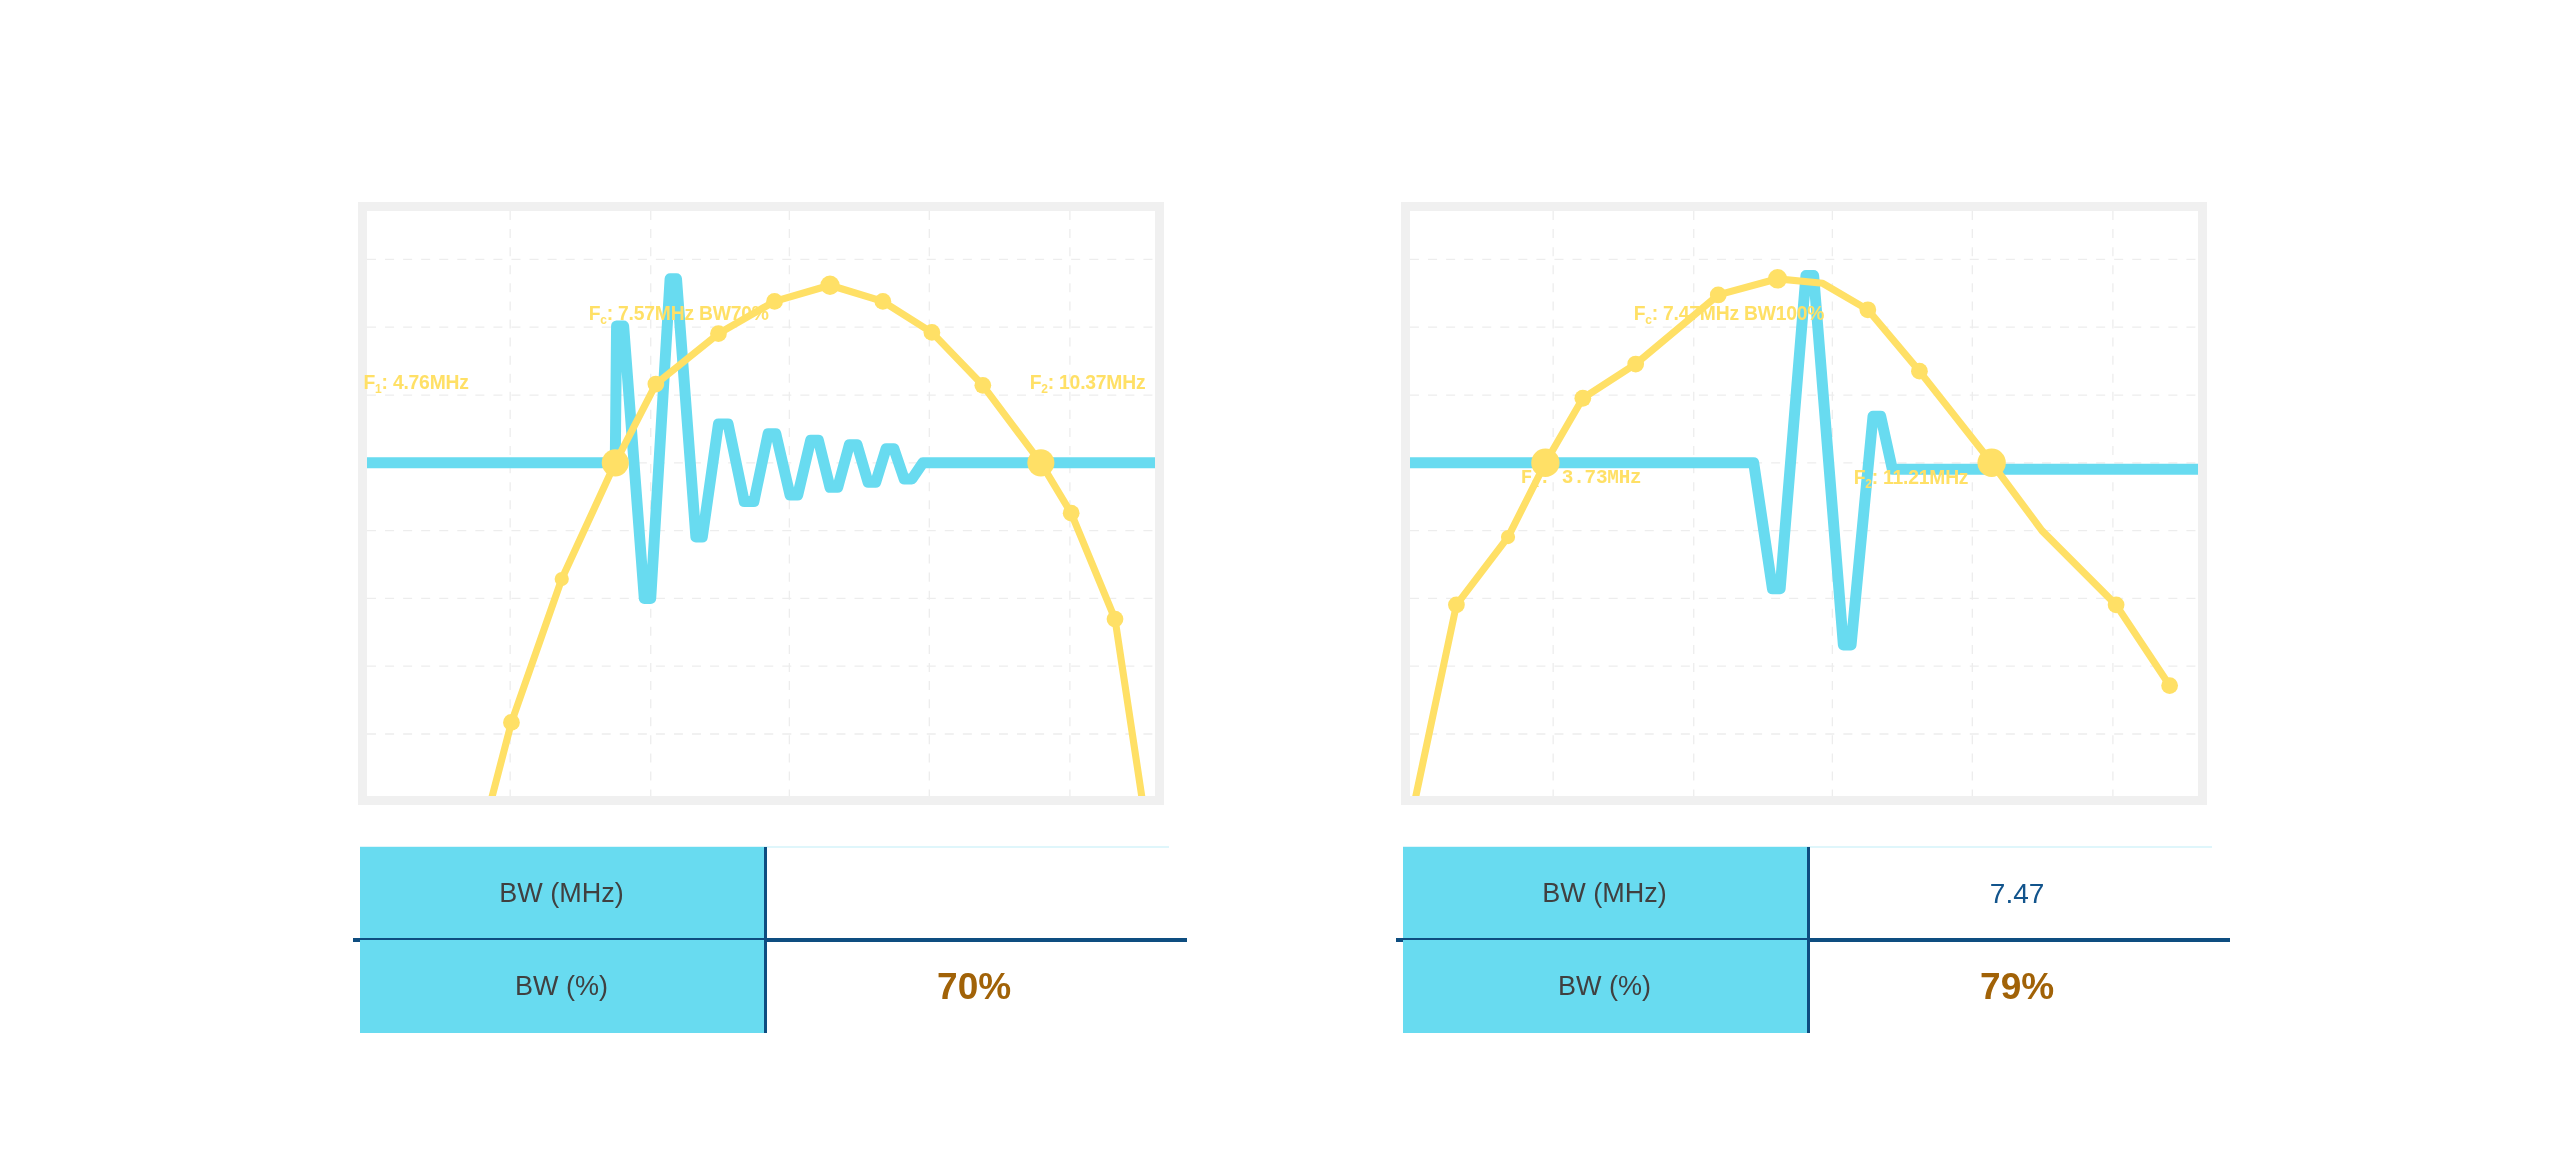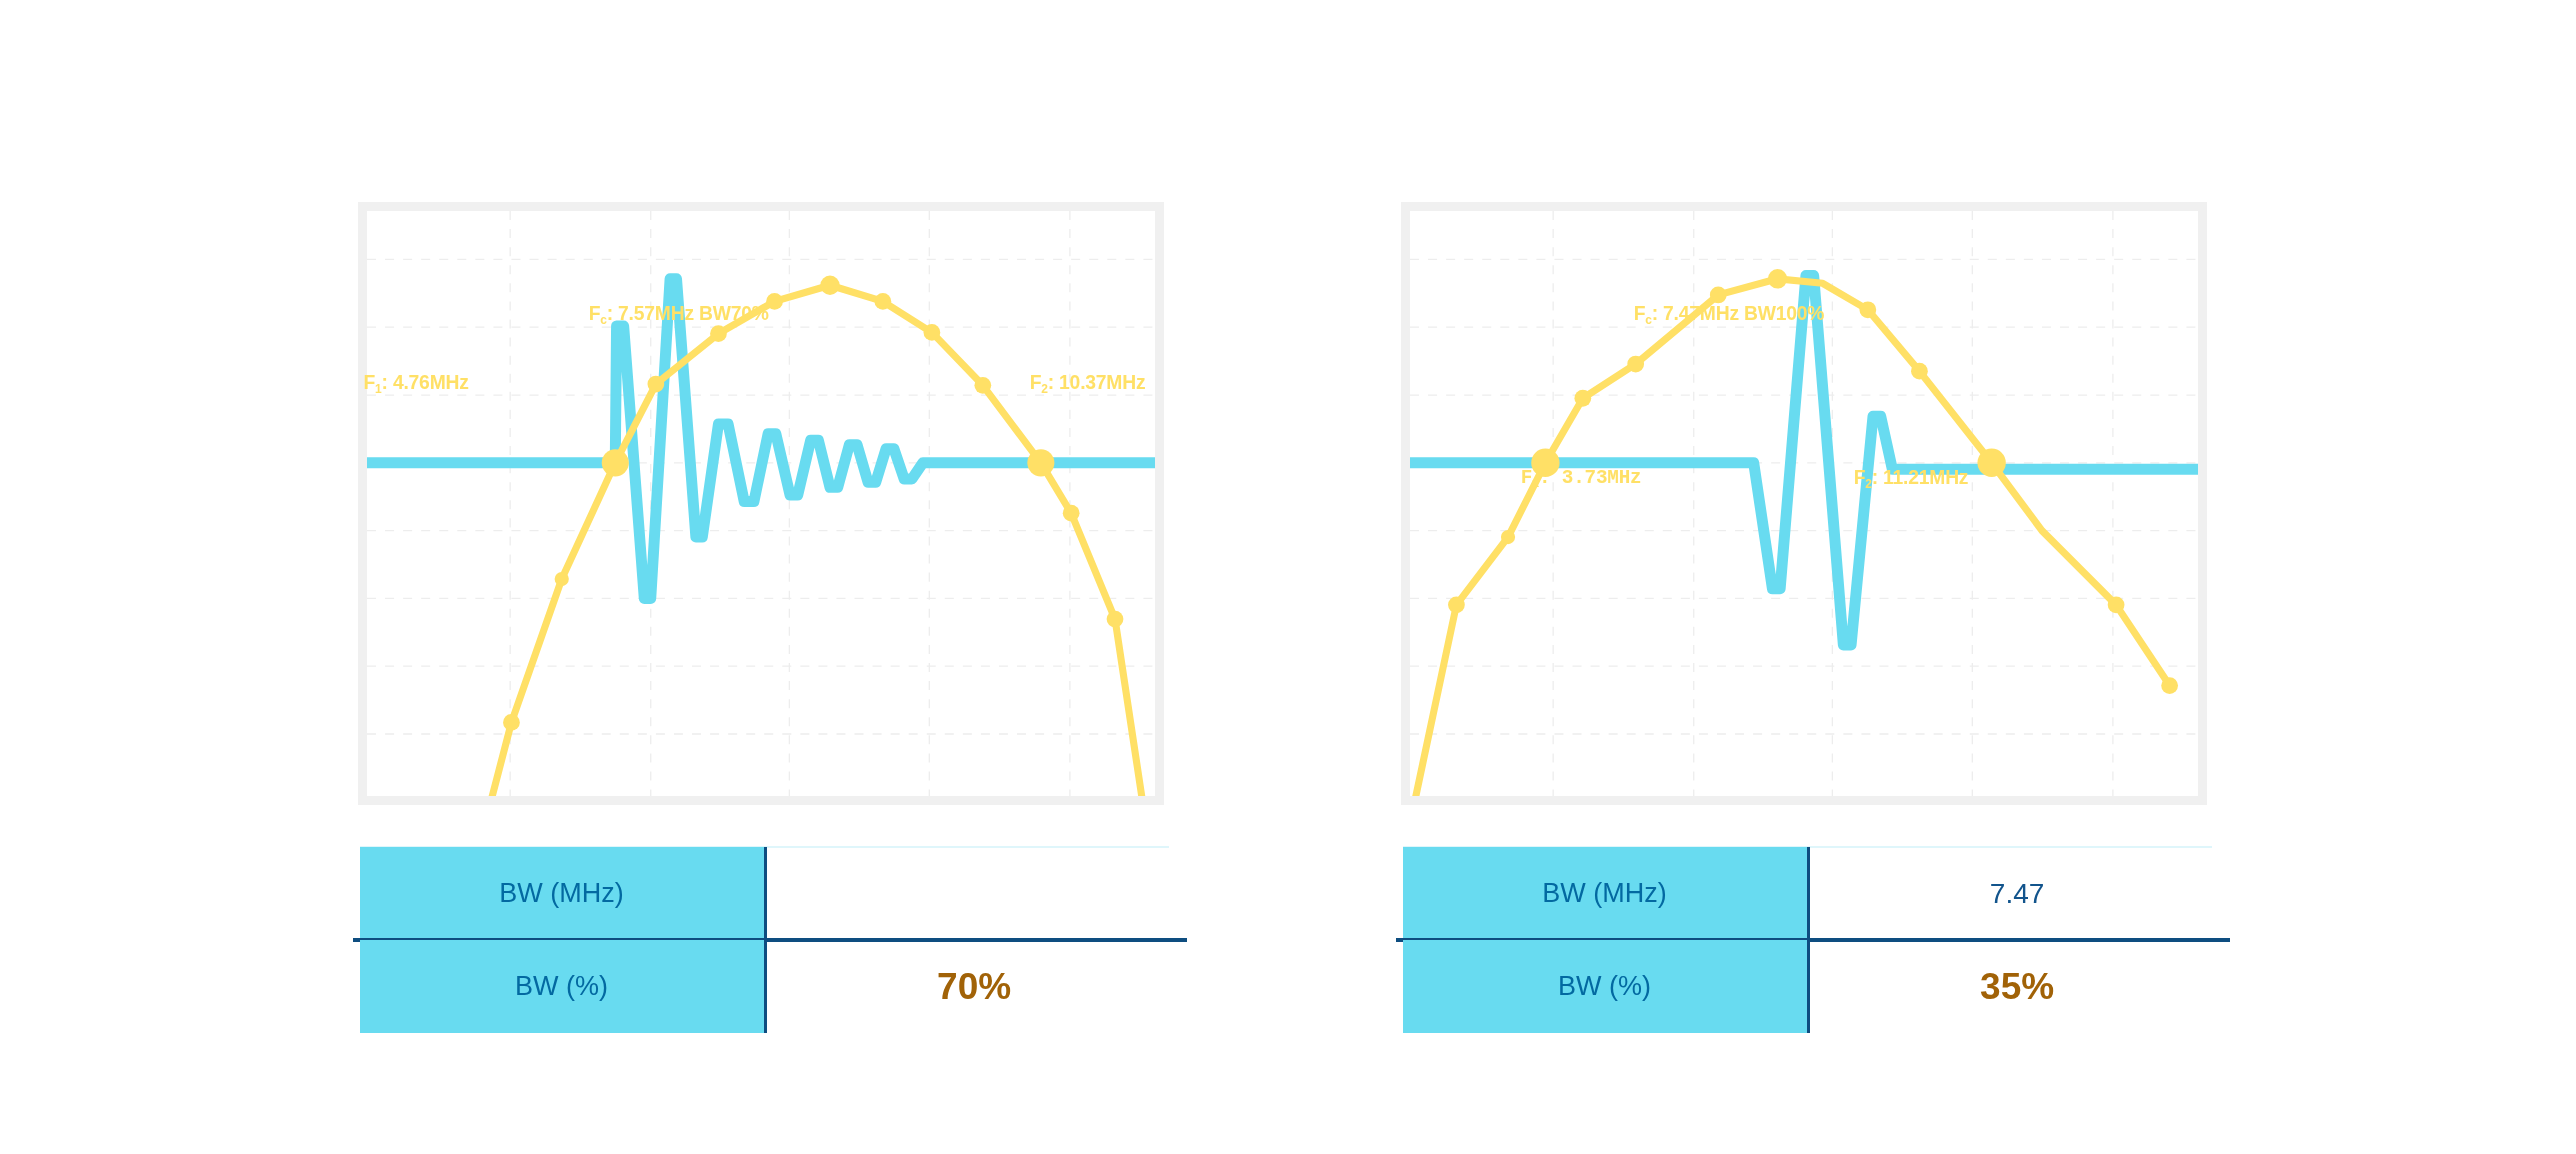--- a/index.html
+++ b/index.html
@@ -53,21 +53,21 @@
   .bw-row{
     position:absolute;left:0;width:100%;height:93px;
   }
   .bw-row.r1{top:0;}
   .bw-row.r2{top:93px;}
   .bw-label{
     position:absolute;left:0;top:0;
     width:404px;height:93px;
     background:#68DBF0;
     display:flex;align-items:center;justify-content:center;
-    color:#0369a1;font-size:27px;font-weight:normal;
+    color:#404040;font-size:27px;font-weight:normal;
     box-sizing:border-box;
     font-family:"Liberation Sans", sans-serif;
   }
   .bw-divider{
     position:absolute;left:404px;top:0;width:3.2px;height:93px;background:#0E4D80;
   }
   .bw-value{
     position:absolute;left:408px;top:0;
     width:413px;height:93px;
     display:flex;align-items:center;justify-content:center;
@@ -281,19 +281,19 @@
       <div class="rule-top"></div>
       <div class="bw-row r1">
         <div class="bw-label">BW (MHz)</div>
         <div class="bw-divider"></div>
         <div class="bw-value">7.47</div>
       </div>
       <div class="rule-mid"></div>
       <div class="bw-row r2">
         <div class="bw-label">BW (%)</div>
         <div class="bw-divider"></div>
-        <div class="bw-value pct">35%</div>
+        <div class="bw-value pct">79%</div>
       </div>
     </div>
   </div>
 
 </div>
 
 
 </body></html>

